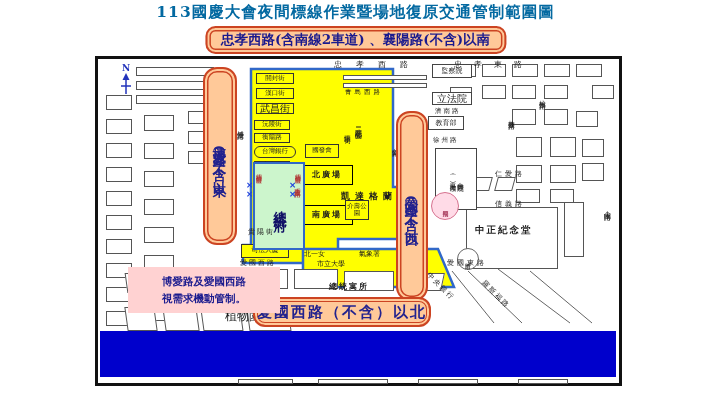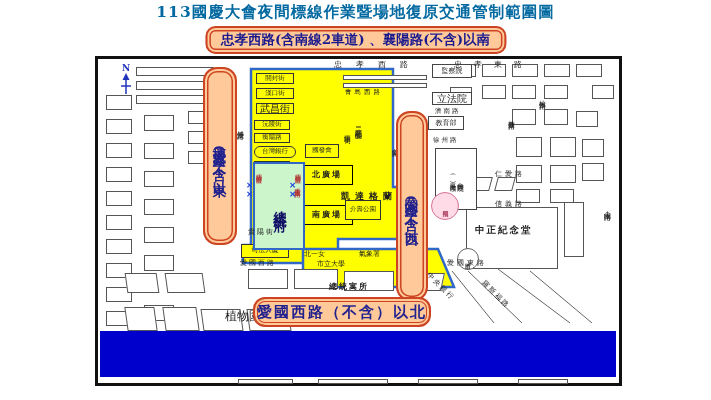--- a/index.html
+++ b/index.html
@@ -86,20 +86,22 @@
       <line x1="1" y1="13" x2="11" y2="13" stroke="#2233bb" stroke-width="1.5"></line>
     </svg>
   </div>
 
   <div class="zoneV" style="left:105px;top:8px;width:34px;height:178px;">博愛路(不含)以東</div>
 
   <div class="zoneV" style="left:298px;top:52px;width:32px;height:190px;">公園路(不含)以西</div>
 
   <div class="zoneH" style="left:155px;top:238px;width:178px;height:30px;">愛國西路（不含）以北</div>
 
+  <div class="note-box">博愛路及愛國西路
+視需求機動管制。</div>
 
   <div class="banner">
   </div>
 
 <div class="block" style="left: 38px; top: 8px; width: 78px; height: 9px;"></div>
     <div class="block" style="left: 38px; top: 22px; width: 78px; height: 9px;"></div>
     <div class="block" style="left: 38px; top: 36px; width: 78px; height: 9px;"></div>
     <div class="block" style="left: 8px; top: 36px; width: 26px; height: 15px;"></div>
     <div class="block" style="left: 8px; top: 60px; width: 26px; height: 15px;"></div>
     <div class="block" style="left: 8px; top: 84px; width: 26px; height: 15px;"></div>
@@ -168,21 +170,21 @@
     <div class="lbl yb" style="left: 158px; top: 14px; width: 38px; height: 11px; font-size: 6.5px;">開封街</div>
     <div class="lbl yb" style="left: 158px; top: 29px; width: 38px; height: 11px; font-size: 6.5px;">漢口街</div>
     <div class="lbl yb" style="left: 158px; top: 44px; width: 38px; height: 11px; font-size: 10px;">武昌街</div>
     <div class="lbl yb" style="left: 156px; top: 61px; width: 36px; height: 10px; font-size: 6.5px;">沅陵街</div>
     <div class="lbl yb" style="left: 156px; top: 74px; width: 36px; height: 10px; font-size: 6.5px;">衡陽路</div>
     <div class="lbl yb" style="left: 156px; top: 87px; width: 42px; height: 12px; font-size: 6.5px; border-radius: 6px;">台灣銀行</div>
     <div class="lbl yb" style="left: 156px; top: 102px; width: 36px; height: 10px; font-size: 6.5px;">寶慶路</div>
     <div class="lbl yb" style="left: 207px; top: 85px; width: 34px; height: 14px; font-size: 6.5px;">國發會</div>
     <div class="lbl plaza" style="left: 203px; top: 106px; width: 52px; height: 20px; font-size: 8px;">北廣場</div>
     <div class="lbl plaza" style="left: 203px; top: 146px; width: 52px; height: 20px; font-size: 8px;">南廣場</div>
-    <div class="lbl yb" style="left: 247px; top: 141px; width: 36px; height: 20px; font-size: 6.5px;">介壽公園</div>
+    <div class="lbl yb" style="left: 247px; top: 141px; width: 24px; height: 20px; font-size: 6.5px;">介壽公園</div>
     <div class="lbl yb" style="left: 143px; top: 185px; width: 48px; height: 14px; font-size: 6.8px;">司法大廈</div>
     <div class="lbl wb" style="left: 334px; top: 5px; width: 40px; height: 14px; font-size: 7px;">監察院</div>
     <div class="lbl wb" style="left: 334px; top: 33px; width: 40px; height: 13px; font-size: 10px;">立法院</div>
     <div class="lbl wb" style="left: 330px; top: 57px; width: 36px; height: 14px; font-size: 7px;">教育部</div>
     <div class="lbl wbv" style="left: 337px; top: 89px; width: 42px; height: 62px; font-size: 6.5px;">台大醫院
 (東址大樓)</div>
     <div class="lbl wb" style="left: 107px; top: 110px; width: 26px; height: 26px; font-size: 6.5px;">博愛
 大樓</div>
     <div class="lbl wbv" style="left: 113px; top: 140px; width: 22px; height: 38px; font-size: 7px;">國史館</div>
     <div class="lbl gov" style="left: 155px; top: 103px; width: 52px; height: 88px; font-size: 13px;">總統府</div>

